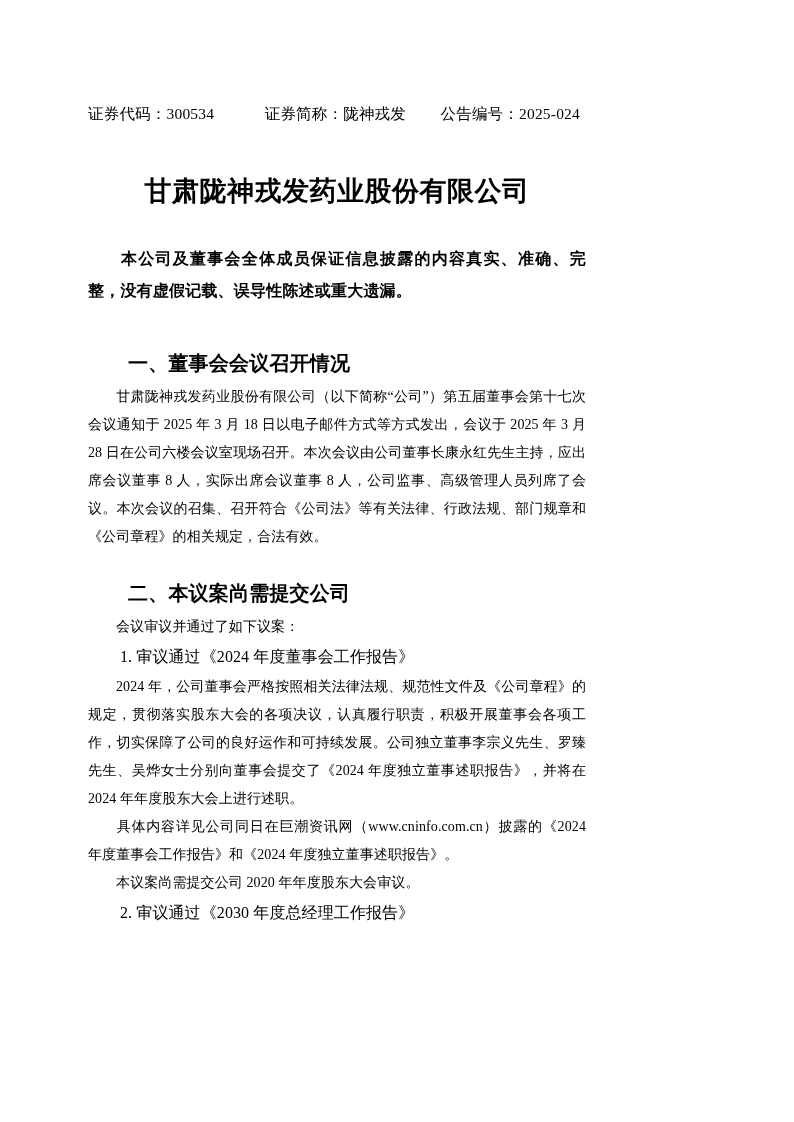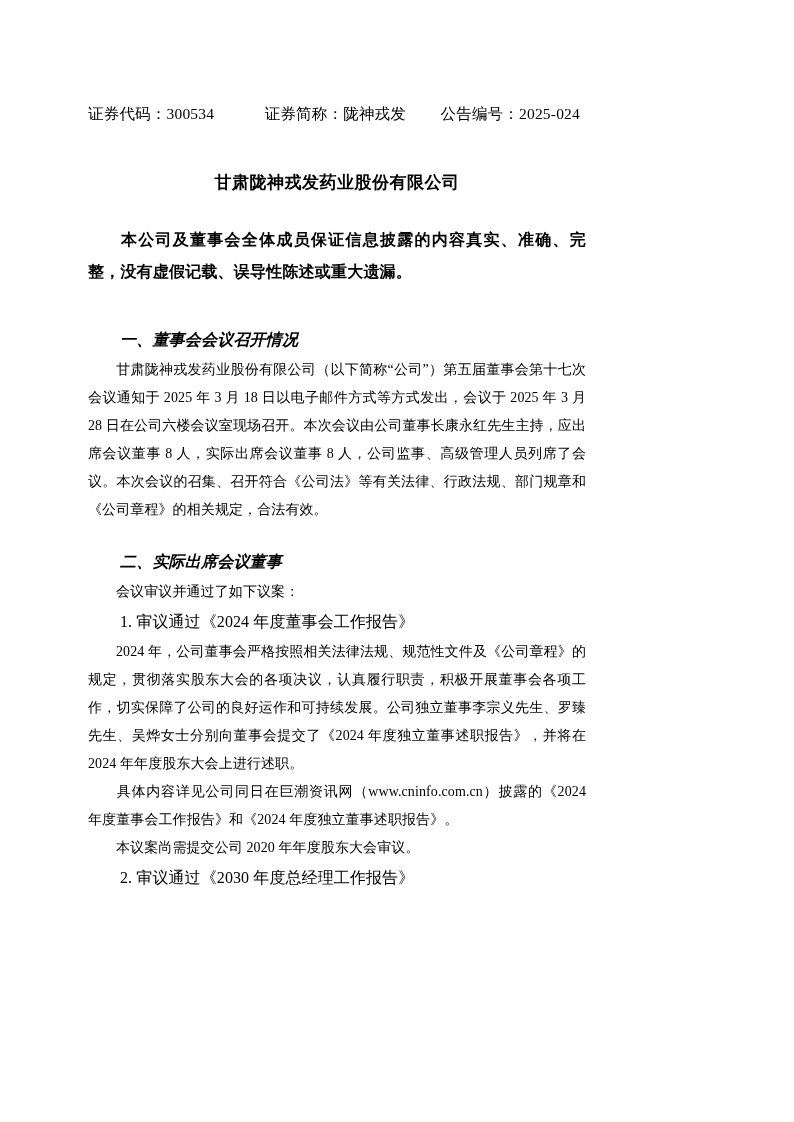--- a/index.html
+++ b/index.html
@@ -36,45 +36,44 @@
     white-space: nowrap;
   }
   .header-cell.mid {
     margin-left: 16px;
   }
   .title-block {
     text-align: center;
     margin-top: 42px;
   }
   .doc-title {
-    font-size: 17px;
+    font-size: 27px;
     font-weight: bold;
     line-height: 1.85;
     letter-spacing: 0.5px;
   }
   .statement {
     font-size: 16px;
     font-weight: bold;
     line-height: 2.0;
     text-align: justify;
     text-justify: inter-ideograph;
     margin-top: 26px;
     letter-spacing: 0.2px;
   }
   .statement .ind {
     display: inline-block;
     width: 2em;
   }
   .section-head {
-    font-size: 16px;
+    font-size: 20px;
     font-weight: bold;
     line-height: 2.0;
     margin-top: 22px;
     letter-spacing: 0.2px;
-    font-style: italic;
   }
   .section-head .ind {
     display: inline-block;
     width: 2em;
   }
   p.body-text {
     font-size: 14px;
     line-height: 2.0;
     text-align: justify;
     text-justify: inter-ideograph;
@@ -114,21 +113,21 @@
   </div>
 
   <div class="statement"><span class="ind"></span><span>本公司及董事会全体成员保证信息披露的内容真实、准确、完整，没有虚假记载、误导性陈述或重大遗漏。</span></div>
 
   <div class="gap-md"></div>
 
   <div class="section-head"><span class="ind"></span><span>一、董事会会议召开情况</span></div>
 
   <p class="body-text"><span class="ind"></span><span>甘肃陇神戎发药业股份有限公司（以下简称“公司”）第五届董事会第十七次会议通知于 2025 年 3 月 18 日以电子邮件方式等方式发出，会议于 2025 年 3 月 28 日在公司六楼会议室现场召开。本次会议由公司董事长康永红先生主持，应出席会议董事 8 人，实际出席会议董事 8 人，公司监事、高级管理人员列席了会议。本次会议的召集、召开符合《公司法》等有关法律、行政法规、部门规章和《公司章程》的相关规定，合法有效。</span></p>
 
-  <div class="section-head"><span class="ind"></span><span>二、实际出席会议董事</span></div>
+  <div class="section-head"><span class="ind"></span><span>二、本议案尚需提交公司</span></div>
 
   <p class="body-text"><span class="ind"></span><span>会议审议并通过了如下议案：</span></p>
 
   <p class="sub-head"><span class="ind"></span><span>1. 审议通过《2024 年度董事会工作报告》</span></p>
 
   <p class="body-text"><span class="ind"></span><span>2024 年，公司董事会严格按照相关法律法规、规范性文件及《公司章程》的规定，贯彻落实股东大会的各项决议，认真履行职责，积极开展董事会各项工作，切实保障了公司的良好运作和可持续发展。公司独立董事李宗义先生、罗臻先生、吴烨女士分别向董事会提交了《2024 年度独立董事述职报告》，并将在 2024 年年度股东大会上进行述职。</span></p>
 
   <p class="body-text"><span class="ind"></span><span>具体内容详见公司同日在巨潮资讯网（www.cninfo.com.cn）披露的《2024 年度董事会工作报告》和《2024 年度独立董事述职报告》。</span></p>
 
 

